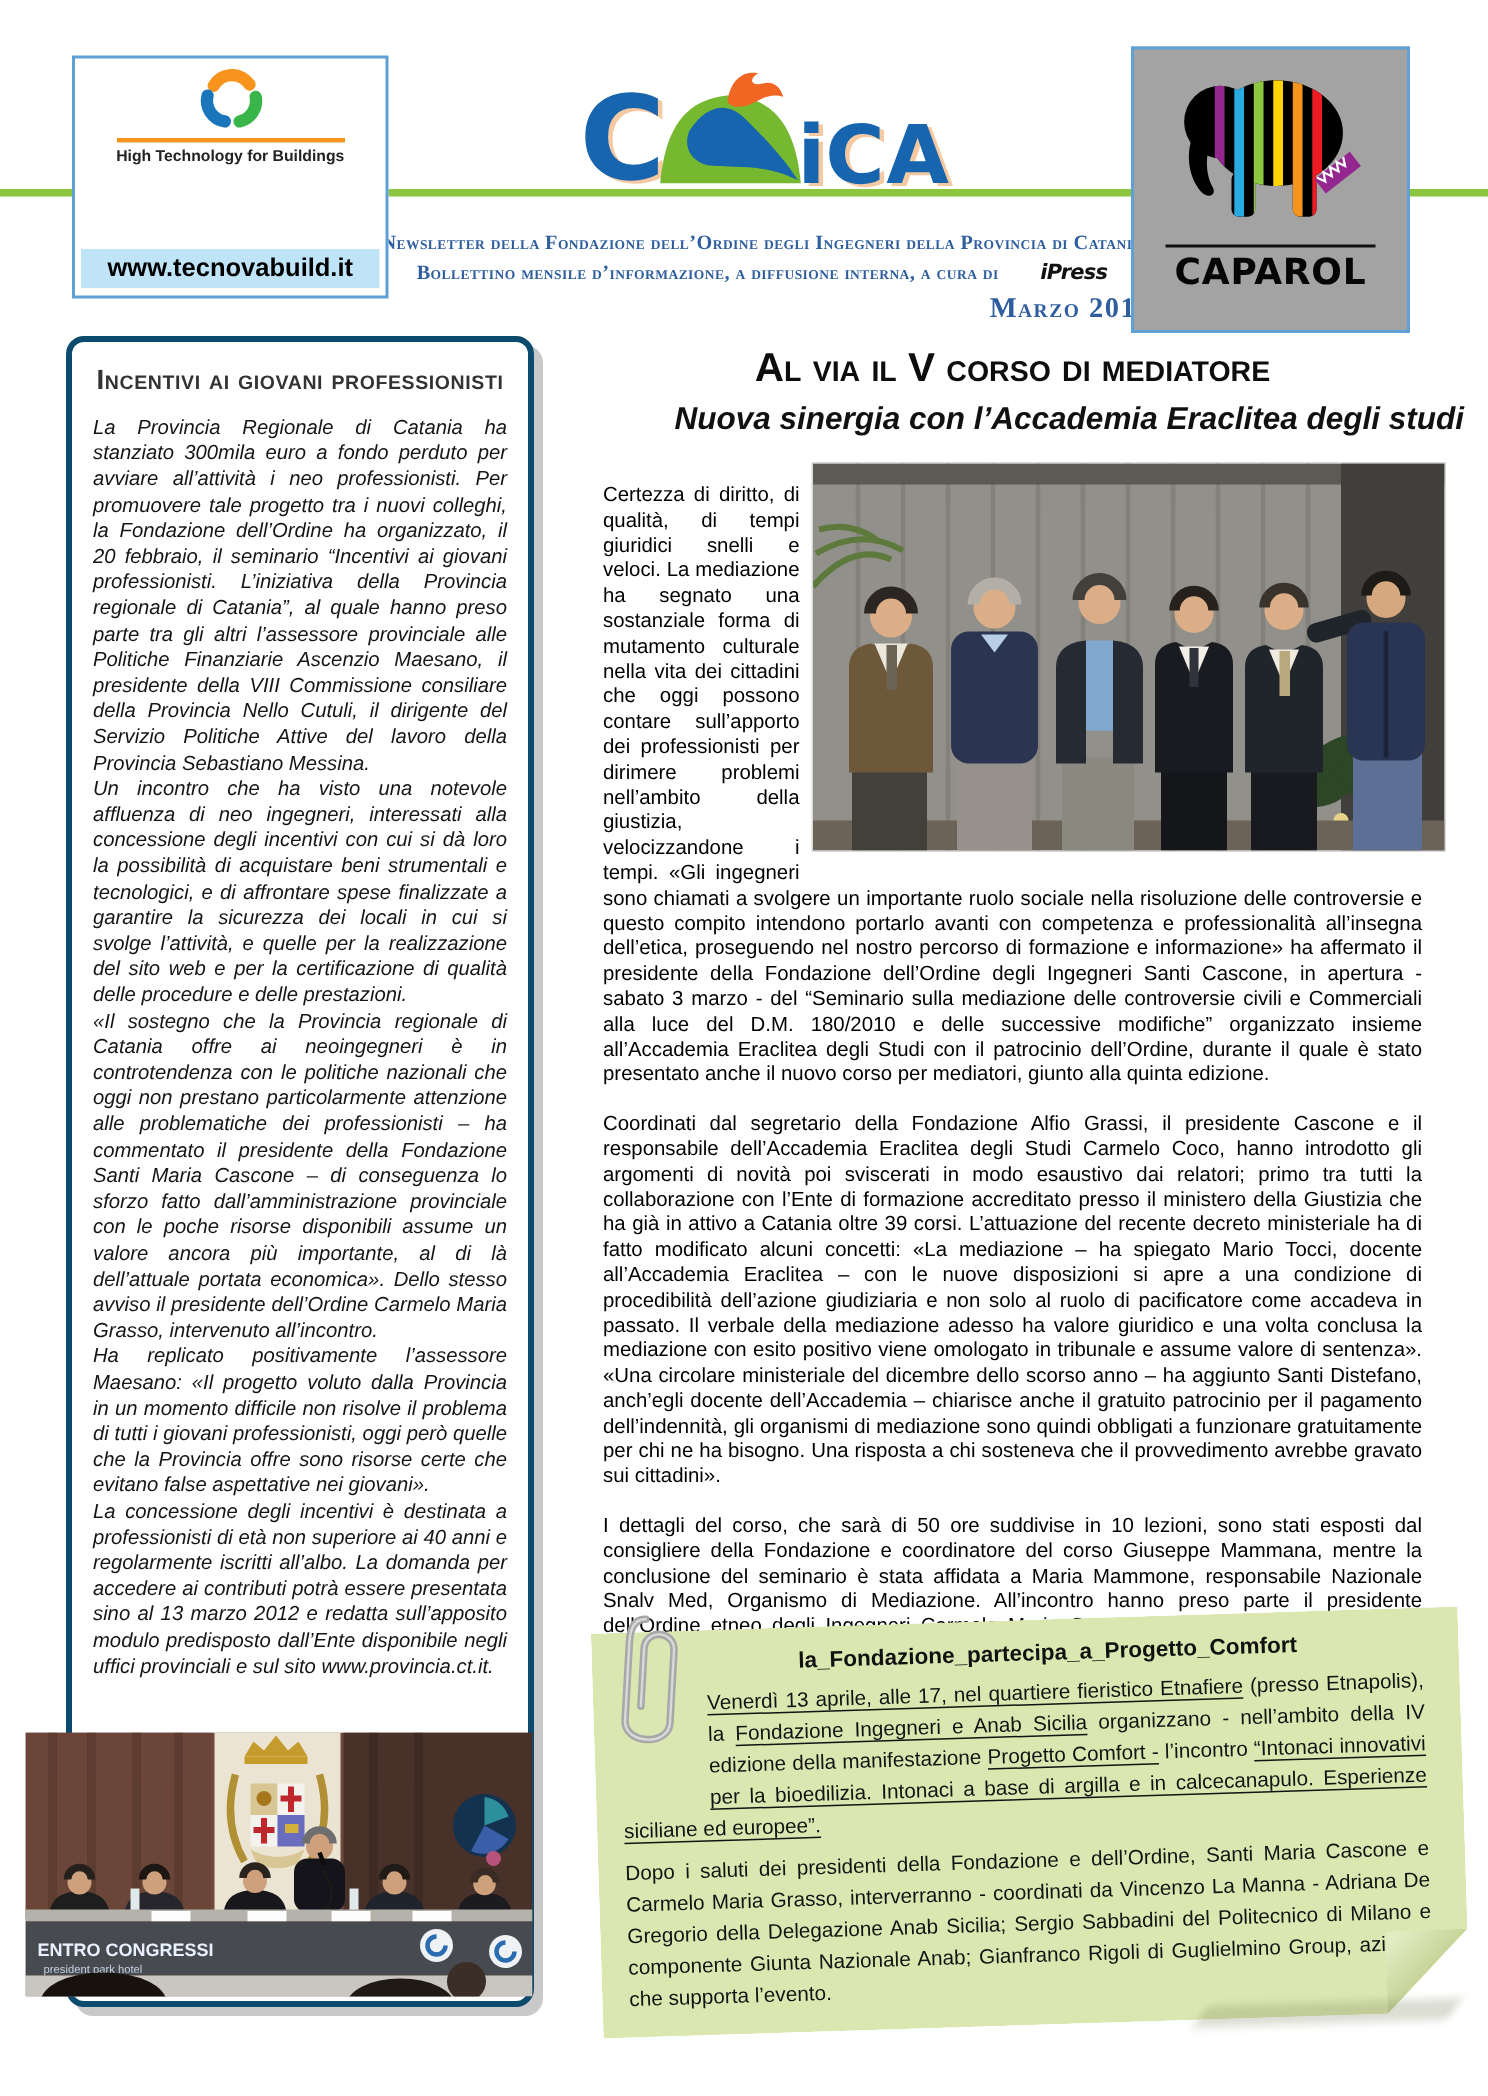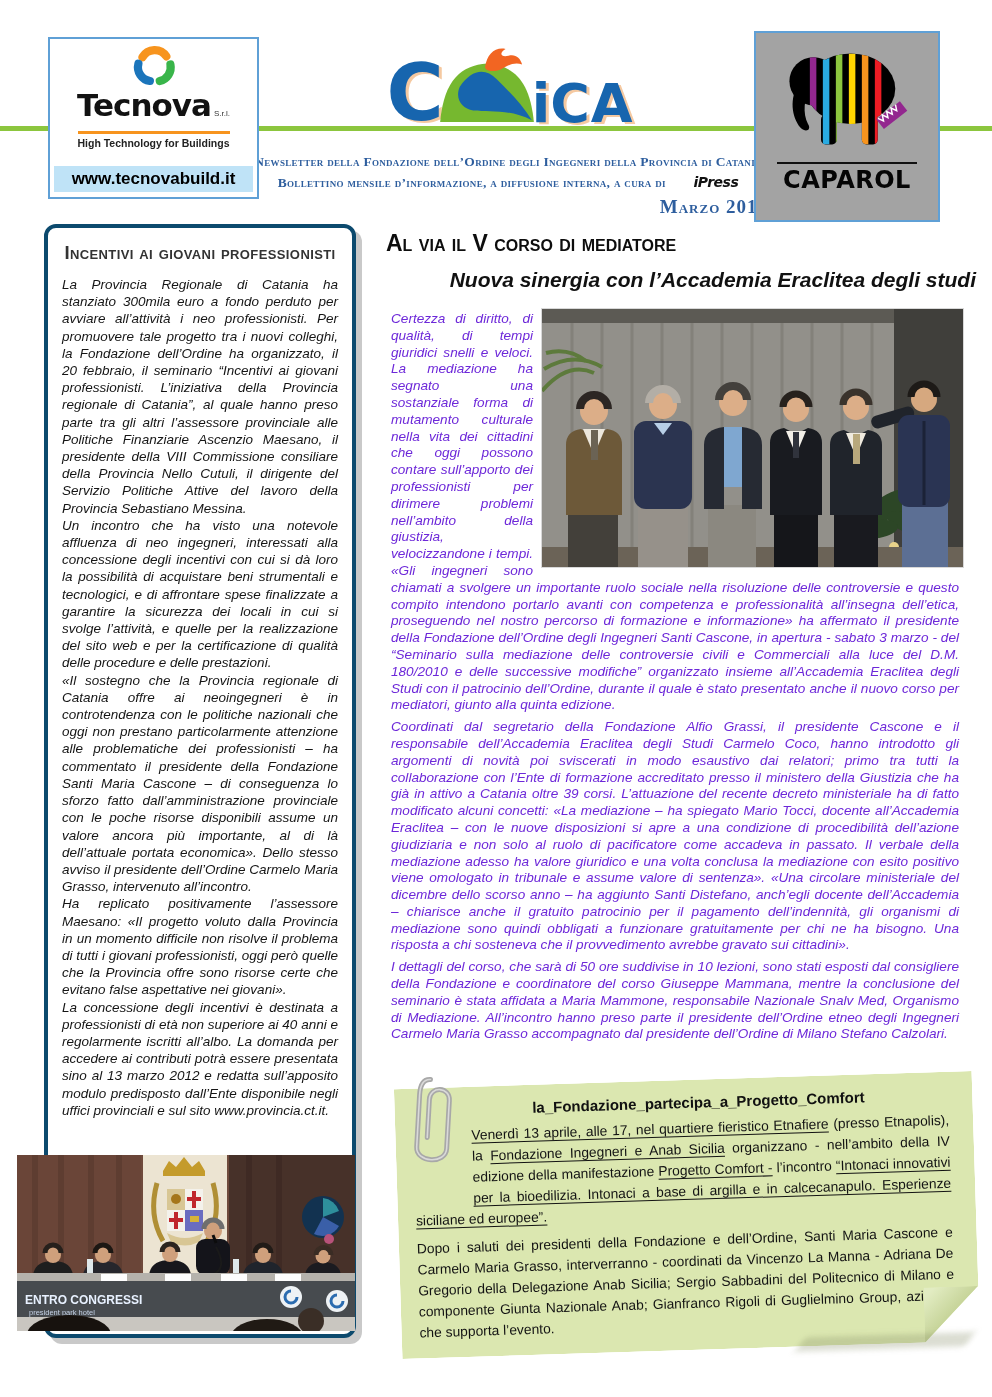--- a/index.html
+++ b/index.html
@@ -45,26 +45,26 @@
   .left-box{position:absolute;left:44px;top:224px;width:312px;height:1114px;background:#fff;
         border:4px solid #0c4a6e;border-radius:12px;box-shadow:6px 6px 0 #c9c9c9;z-index:1;
         padding:12px 14px 0 14px;box-sizing:border-box;}
   .left-box h2{margin:2px 0 12px;text-align:center;font-variant:small-caps;
         font-size:18.5px;font-weight:700;letter-spacing:.4px;color:#333;}
   .left-box p{margin:0;font-style:italic;font-size:13.5px;line-height:17.2px;
         text-align:justify;color:#151515;}
   .photo-left{position:absolute;left:17px;top:1155px;z-index:3;display:block;}
 
   
-  .r-title{position:absolute;left:386px;top:230px;width:578px;margin:0;
-        font-variant:small-caps;font-size:23px;font-weight:700;letter-spacing:0;color:#0d0d0d;z-index:1;}
+  .r-title{position:absolute;left:386px;top:230px;width:578px;margin:0;text-align:center;
+        font-variant:small-caps;font-size:27px;font-weight:700;letter-spacing:0;color:#0d0d0d;z-index:1;}
   .r-sub{position:absolute;left:374px;top:268px;width:602px;text-align:right;
         font-size:21px;font-weight:700;font-style:italic;color:#111;z-index:1;}
   .r-body{position:absolute;left:386px;top:306px;width:578px;z-index:1;}
-  .r-body p{margin:5px;font-size:13.6px;line-height:16.8px;text-align:justify;color:#6d28d9;font-style:italic;}
+  .r-body p{margin:16px;font-size:13.6px;line-height:16.8px;text-align:justify;color:#000000;}
   .photo-right{float:right;margin:2px 0 6px 8px;border:1px solid #d8d8d8;}
 
   
   .note-wrap{position:absolute;left:398px;top:1080px;width:578px;height:270px;z-index:2;
         transform:rotate(-1.8deg);}
   .note{position:absolute;inset:0;background:#DBE7B0;
         clip-path:polygon(0 0,100% 0,100% 79.5%,90.5% 100%,0 100%);}
   .fold{position:absolute;right:0;bottom:0;width:55px;height:55px;
         background:linear-gradient(135deg,#e2ecc2 10%,#c3d194 55%,#a4b37a 100%);
         clip-path:polygon(0 0,100% 0,0 100%);}
@@ -84,23 +84,20 @@
   <div class="green-rule"></div>
 
   <div class="tecnova-box">
     <svg class="tec-icon" width="50" height="46" viewBox="0 0 60 56">
       <g fill="none" stroke-width="10" stroke-linecap="round">
         <path d="M 16 16 A 17 17 0 0 1 45 15" stroke="#F7941E"></path>
         <path d="M 50 25 A 17 17 0 0 1 37 45" stroke="#39B54A"></path>
         <path d="M 25 45 A 17 17 0 0 1 11 24" stroke="#1B75BB"></path>
       </g>
     </svg>
-    <div class="tec-name-row">
-      <span class="tec-name">Tecnova</span><span class="tec-srl">S.r.l.</span>
-    </div>
     <div class="tec-rule"></div>
     <div class="tec-tag">High Technology for Buildings</div>
     <div class="tec-web">www.tecnovabuild.it</div>
   </div>
 
   <div class="comu">
     <span class="c1">C</span>
     <svg class="volcano" width="102" height="82" viewBox="0 0 104 84">
       <path d="M4,80 C8,36 26,22 52,20 C78,22 96,36 100,80 Z" fill="#76B82F"></path>
       <path d="M24,44 C36,26 50,24 62,36 C74,48 88,62 98,78 C74,66 54,70 38,68 C26,66 19,56 24,44 Z" fill="#1765AE"></path>

